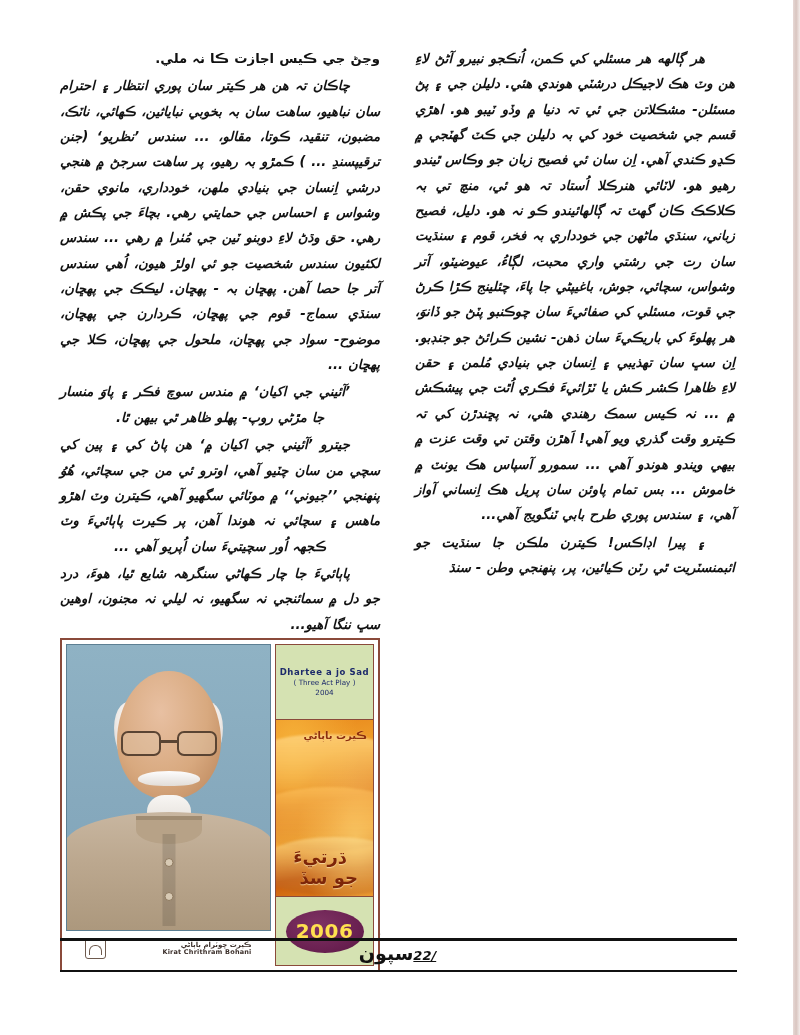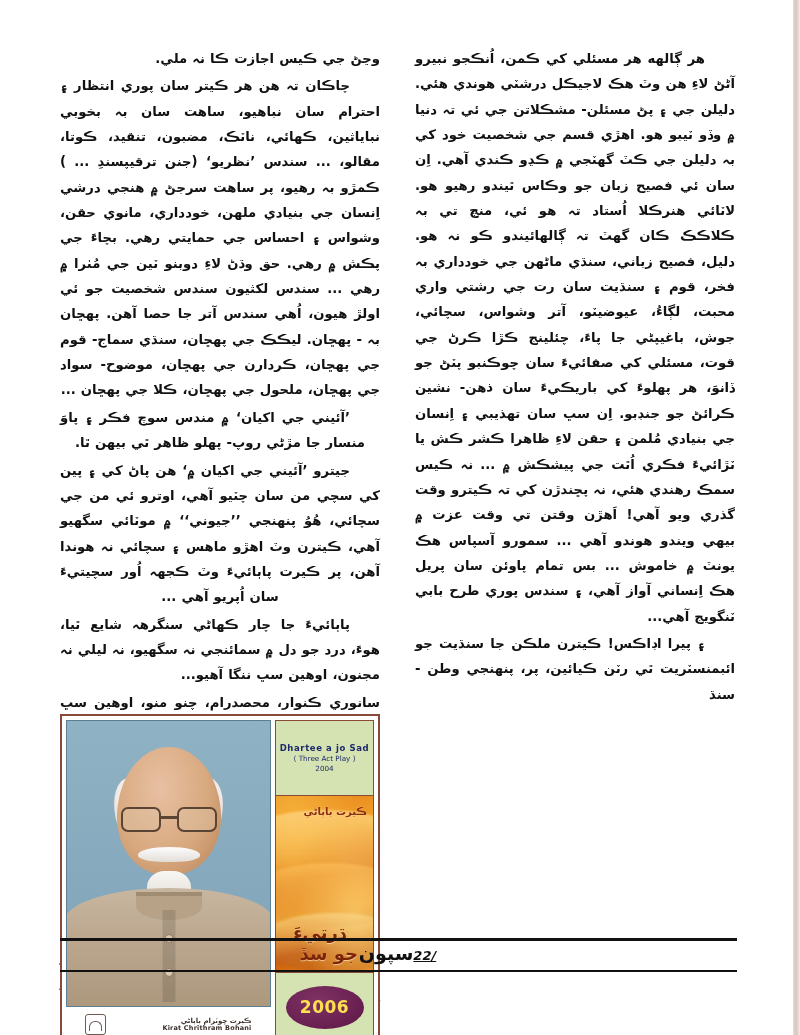--- a/index.html
+++ b/index.html
@@ -67,21 +67,21 @@
     line-height: 1.92;
     font-weight: 700;
     color: #111111;
     margin: 0 0 2px 0;
     direction: rtl;
     unicode-bidi: isolate;
     text-align: justify;
     text-align-last: right;
     word-spacing: 0.5px;
   }
-  .para.indent { text-indent: 30px; }
+  .para.indent { text-indent: 30px; font-style: italic; }
   .para.center-last { text-align-last: center; }
 
   
   .figure {
     position: absolute;
     left: 0;
     bottom: 0;
     width: 320px;
     box-sizing: border-box;
     border: 2px solid #8a4a3a;
@@ -373,21 +373,21 @@
   }
   .year-badge {
     width: 78px;
     height: 43px;
     border-radius: 50%;
     background: radial-gradient(ellipse at 40% 34%, #7e3363 0%, #6b2152 60%, #581843 100%);
     display: flex;
     align-items: center;
     justify-content: center;
     color: #ffe14f;
-    font-size: 17px;
+    font-size: 20px;
     font-weight: 700;
     letter-spacing: 0.5px;
   }
 
   
   .footer {
     position: absolute;
     left: 60px;
     right: 63px;
     bottom: 63px;

